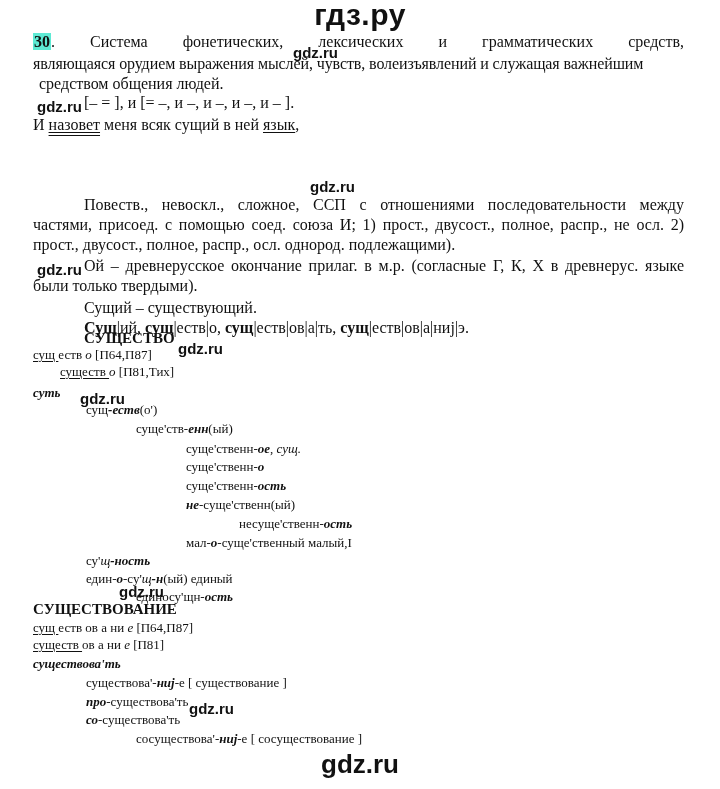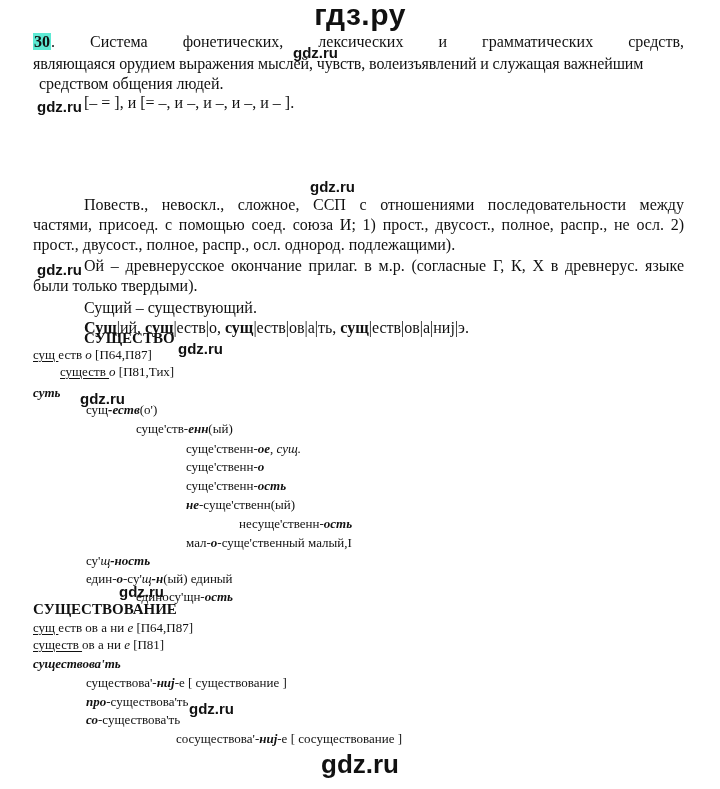--- a/index.html
+++ b/index.html
@@ -36,20 +36,21 @@
   <span>средств,</span>
 </div>
 <div class="abs wm" style="left:293px; top:44px;">gdz.ru</div>
 <div class="abs t" style="left:33px; top:54px; letter-spacing:-0.1px;">являющаяся орудием выражения мыслей, чувств, волеизъявлений и служащая важнейшим</div>
 <div class="abs t" style="left:39px; top:74px;">средством общения людей.</div>
 
 <div class="abs wm" style="left:37px; top:98px;">gdz.ru</div>
 <div class="abs t" style="left:84px; top:93px;">[– = ], и [= –, и –, и –, и –, и – ].</div>
 
 <div class="abs t" id="poem" style="left:33px; top:115px;">
+    <div><span>И </span><span class=" u2">назовет</span><span> меня всяк сущий в ней </span><span class=" u1">язык</span><span>,</span></div>
   </div>
 
 <div class="abs wm" style="left:310px; top:178px;">gdz.ru</div>
 
 <div class="abs t" style="left:84px; top:195px; width:600px; display:block; text-align:justify; text-align-last:justify; white-space:normal;">Повеств., невоскл., сложное, ССП с отношениями последовательности между</div>
 <div class="abs t" style="left:33px; top:215px; width:651px; text-align:justify; text-align-last:justify; white-space:normal;">частями, присоед. с помощью соед. союза И; 1) прост., двусост., полное, распр., не осл. 2)</div>
 <div class="abs t" style="left:33px; top:235px;">прост., двусост., полное, распр., осл. однород. подлежащими).</div>
 
 <div class="abs wm" style="left:37px; top:261px;">gdz.ru</div>
 <div class="abs t" style="left:84px; top:256px; width:600px; text-align:justify; text-align-last:justify; white-space:normal;">Ой – древнерусское окончание прилаг. в м.р. (согласные Г, К, Х в древнерус. языке</div>
@@ -83,17 +84,17 @@
 <div class="abs wm" style="left:119px; top:583px;">gdz.ru</div>
 
 <div class="abs b" style="left:33px; top:601px; font-size:15px;">СУЩЕСТВОВАНИЕ</div>
 <div class="abs s" id="e2-etym1" style="left:33px; top:620px;"><span class="u1">сущ </span><span>еств ов а ни </span><span class="i">е</span><span> [П64,П87]</span></div>
 <div class="abs s" id="e2-etym2" style="left:33px; top:637px;"><span class="u1">существ </span><span>ов а ни </span><span class="i">е</span><span> [П81]</span></div>
 <div class="abs s bi" style="left:33px; top:656px;">существова'ть</div>
 <div class="abs s" id="e2-tree" style="left:0; top:0;">
     <div class="abs s" style="left: 86px; top: 675px;"><span>существова'-</span><span class="bi">ниј</span><span>-е [ существование ]</span></div>
     <div class="abs s" style="left: 86px; top: 694px; text-align: right;"><span class="bi">про</span><span>-существова'ть</span></div>
     <div class="abs s" style="left: 86px; top: 712px;"><span class="bi">со</span><span>-существова'ть</span></div>
-    <div class="abs s" style="left: 136px; top: 731px; margin-left: 40px;"><span>сосуществова'-</span><span class="bi">ниј</span><span>-е [ сосуществование ]</span></div>
+    <div class="abs s" style="left: 136px; top: 731px;"><span>сосуществова'-</span><span class="bi">ниј</span><span>-е [ сосуществование ]</span></div>
   </div>
 <div class="abs wm" style="left:189px; top:700px;">gdz.ru</div>
 
 <div class="abs footer-wm">gdz.ru</div>
 
 </body></html>

